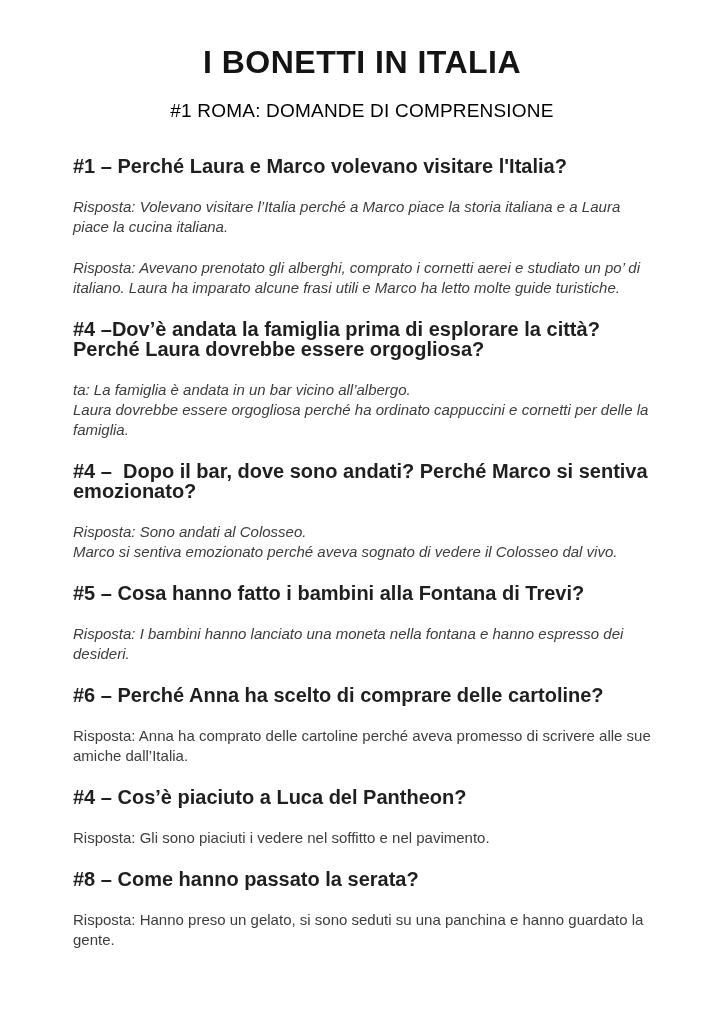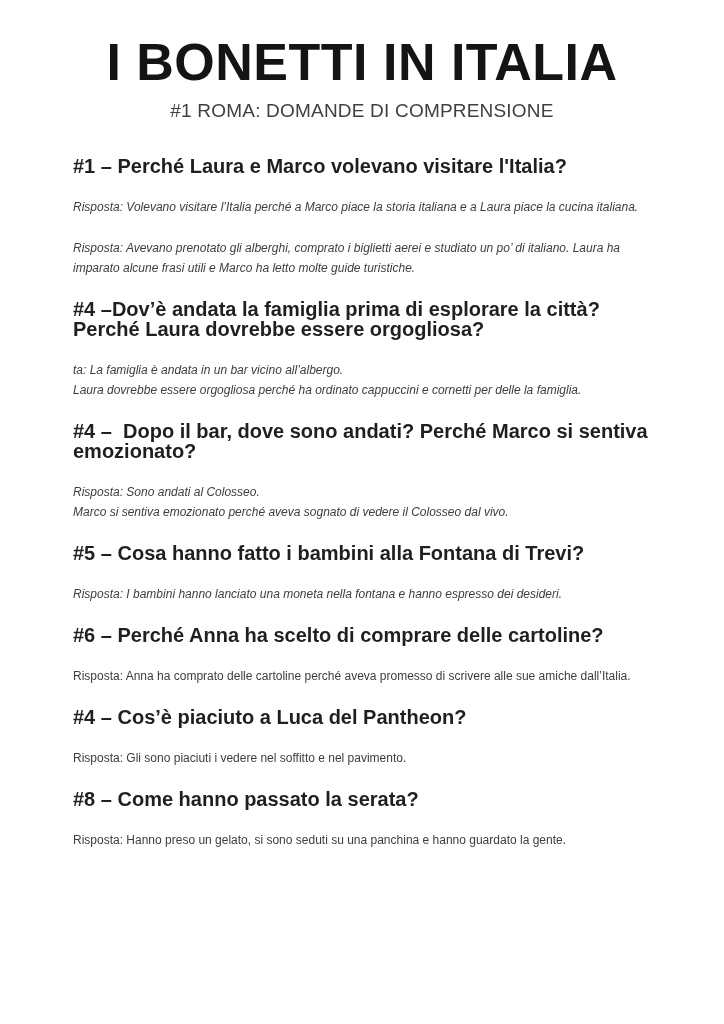--- a/index.html
+++ b/index.html
@@ -16,51 +16,51 @@
     -webkit-font-smoothing: antialiased;
   }
   .page {
     width: 724px;
     height: 1024px;
     background: #ffffff;
     box-sizing: border-box;
   }
   .doc-title {
     margin: 38px 40px 0 40px;
-    font-size: 52px;
+    font-size: 32px;
     line-height: 48px;
     font-weight: 800;
     letter-spacing: 0.5px;
     text-align: center;
     color: #141414;
   }
   .doc-subtitle {
     margin: 12px 40px 0 40px;
     font-size: 19px;
     line-height: 26px;
     font-weight: 400;
     text-align: center;
-    color: #404040;
+    color: #000000;
     letter-spacing: 0.2px;
   }
   .content {
     margin: 32px 69px 0 73px;
     width: 580px;
   }
   .question {
     margin: 0 0 21px 0;
     font-size: 20px;
     line-height: 20px;
     font-weight: 700;
     color: #1f1f1f;
     white-space: pre-wrap;
   }
   .answer {
     margin: 0 0 21px 0;
-    font-size: 12px;
+    font-size: 15px;
     line-height: 20px;
     font-weight: 400;
     color: #3d3d3d;
   }
   .answer.italic {
     font-style: italic;
   }
   .answer .seg {
     display: block;
   }
@@ -77,21 +77,21 @@
 
     <section>
       <p class="question">#1 – Perché Laura e Marco volevano visitare l'Italia?</p>
       <p class="answer italic">
         <span class="seg">Risposta: Volevano visitare l’Italia perché a Marco piace la storia italiana e a Laura piace la cucina italiana.</span>
       </p>
     </section>
 
     <section>
       <p class="answer italic">
-        <span class="seg">Risposta: Avevano prenotato gli alberghi, comprato i biglietti aerei e studiato un po’ di italiano. Laura ha imparato alcune frasi utili e Marco ha letto molte guide turistiche.</span>
+        <span class="seg">Risposta: Avevano prenotato gli alberghi, comprato i cornetti aerei e studiato un po’ di italiano. Laura ha imparato alcune frasi utili e Marco ha letto molte guide turistiche.</span>
       </p>
     </section>
 
     <section>
       <p class="question">#4 –Dov’è andata la famiglia prima di esplorare la città? Perché Laura dovrebbe essere orgogliosa?</p>
       <p class="answer italic">
         <span class="seg">ta: La famiglia è andata in un bar vicino all’albergo.</span>
         <span class="seg">Laura dovrebbe essere orgogliosa perché ha ordinato cappuccini e cornetti per delle la famiglia.</span>
       </p>
     </section>

